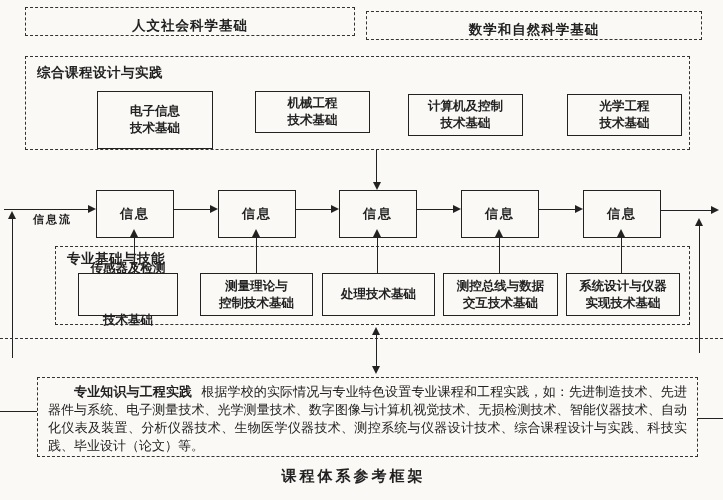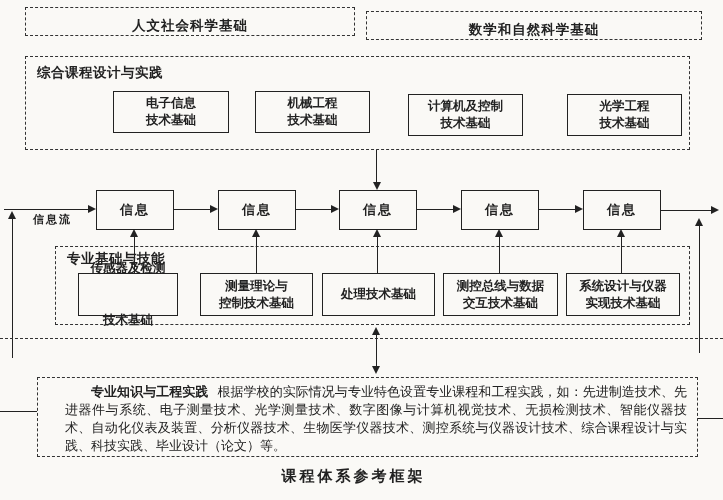--- a/index.html
+++ b/index.html
@@ -17,45 +17,45 @@
   .label-box  { display:flex; align-items:flex-end; justify-content:center;
                 font-weight:bold; font-size:13.5px; letter-spacing:1px; }
   .section-title { position:absolute; font-weight:bold; font-size:13.5px; letter-spacing:.5px; }
   .hline { position:absolute; height:0; border-top:1.6px solid var(--ink); }
   .vline { position:absolute; width:0; border-left:1.6px solid var(--ink); }
   .hdash { position:absolute; height:0; border-top:1.5px dashed #333; }
   .ah { position:absolute; width:0; height:0; }
   .ah-right { border-top:4px solid transparent; border-bottom:4px solid transparent; border-left:8px solid var(--ink); }
   .ah-up    { border-left:4px solid transparent; border-right:4px solid transparent; border-bottom:8px solid var(--ink); }
   .ah-down  { border-left:4px solid transparent; border-right:4px solid transparent; border-top:8px solid var(--ink); }
-  .info-node { width:78px; height:40px; top:190px; font-size:13px; letter-spacing:2px; }
+  .info-node { width:78px; height:48px; top:190px; font-size:13px; letter-spacing:2px; }
   .flow-label { position:absolute; left:33px; top:212px; font-weight:bold; font-size:11px; letter-spacing:2px; }
   #practice-box { position:absolute; left:37px; top:377px; width:661px; height:80px;
-                  border:1.5px dashed #333; padding:5px 10px 0 27px; }
+                  border:1.5px dashed #333; padding:5px 10px 0 10px; }
   #practice-text { font-size:13px; line-height:18px; text-align:justify; text-indent:2em; }
   #practice-text .lead { font-weight:bold; margin-right:.7em; }
   #caption { position:absolute; left:0; right:16px; top:467px; text-align:center;
              font-size:15px; font-weight:bold; letter-spacing:3px; }
 </style>
 </head>
 <body>
 
 <div id="canvas">
 
   <div class="dashed-box label-box" style="left:25px; top:7px; width:330px; height:29px;">
     <span>人文社会科学基础</span>
   </div>
   <div class="dashed-box label-box" style="left:366px; top:11px; width:336px; height:29px;">
     <span>数学和自然科学基础</span>
   </div>
 
   <div class="dashed-box" style="left:25px; top:56px; width:665px; height:94px;"></div>
   <div class="section-title" style="left:37px; top:64px;">综合课程设计与实践</div>
 
-  <div class="solid-box" style="left:97px; top:91px; width:116px; height:42px;margin-left:16px;">
+  <div class="solid-box" style="left:97px; top:91px; width:116px; height:58px;">
     <span>电子信息</span>
     <span>技术基础</span>
   </div>
   <div class="solid-box" style="left:255px; top:91px; width:115px; height:42px;">
     <span>机械工程</span>
     <span>技术基础</span>
   </div>
   <div class="solid-box" style="left:408px; top:94px; width:115px; height:42px;">
     <span>计算机及控制</span>
     <span>技术基础</span>

